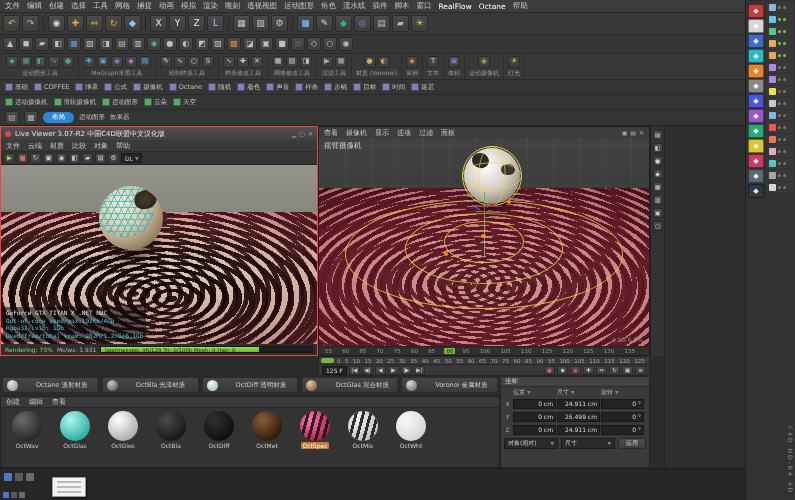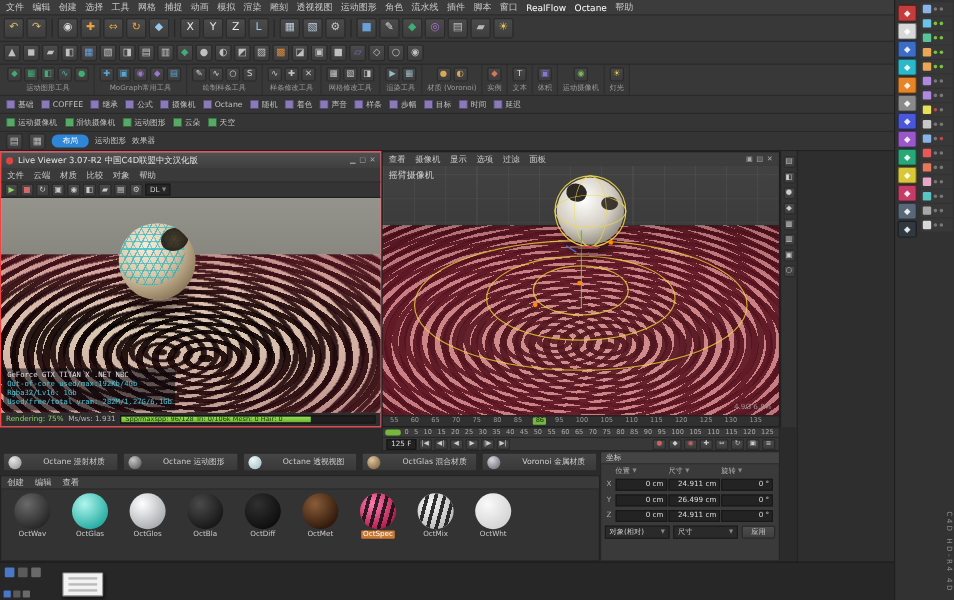--- a/index.html
+++ b/index.html
@@ -635,25 +635,25 @@
     </div>
   </div>
 
   <div id="mat-create">
       <div class="mc-btn">
         <span class="mc-sph" style="background: radial-gradient(circle at 35% 30%, rgb(232, 232, 232), rgb(138, 138, 138));"></span>
         <span>Octane 漫射材质</span>
       </div>
       <div class="mc-btn">
         <span class="mc-sph" style="background: radial-gradient(circle at 35% 30%, rgb(200, 200, 200), rgb(74, 74, 74));"></span>
-        <span>Octane 运动图形</span>
+        <span>OctBla 光泽材质</span>
       </div>
       <div class="mc-btn">
         <span class="mc-sph" style="background: radial-gradient(circle at 35% 30%, rgb(238, 248, 250), rgb(154, 184, 192));"></span>
-        <span>Octane 透视视图</span>
+        <span>OctDiff 透明材质</span>
       </div>
       <div class="mc-btn">
         <span class="mc-sph" style="background: radial-gradient(circle at 35% 30%, rgb(224, 200, 160), rgb(112, 80, 48));"></span>
         <span>OctGlas 混合材质</span>
       </div>
       <div class="mc-btn">
         <span class="mc-sph" style="background: radial-gradient(circle at 35% 30%, rgb(216, 216, 224), rgb(96, 96, 104));"></span>
         <span>Voronoi 金属材质</span>
       </div>
     </div>

